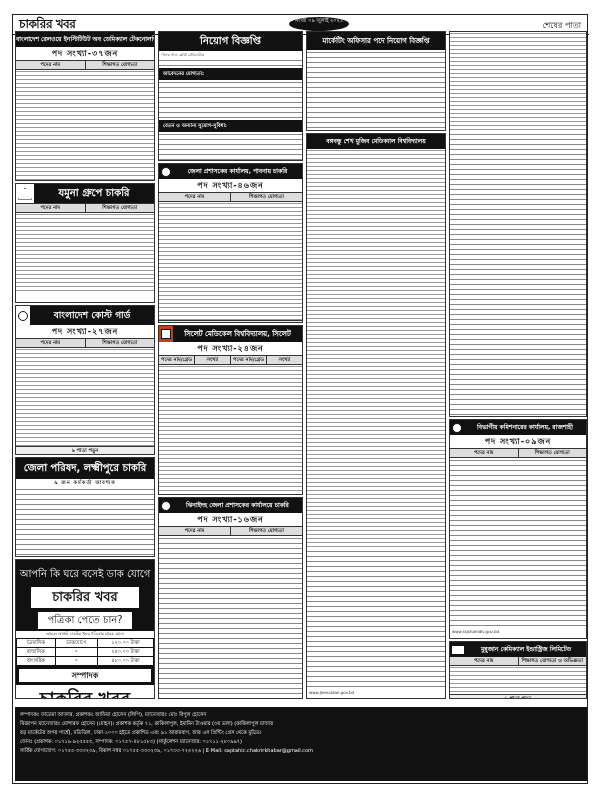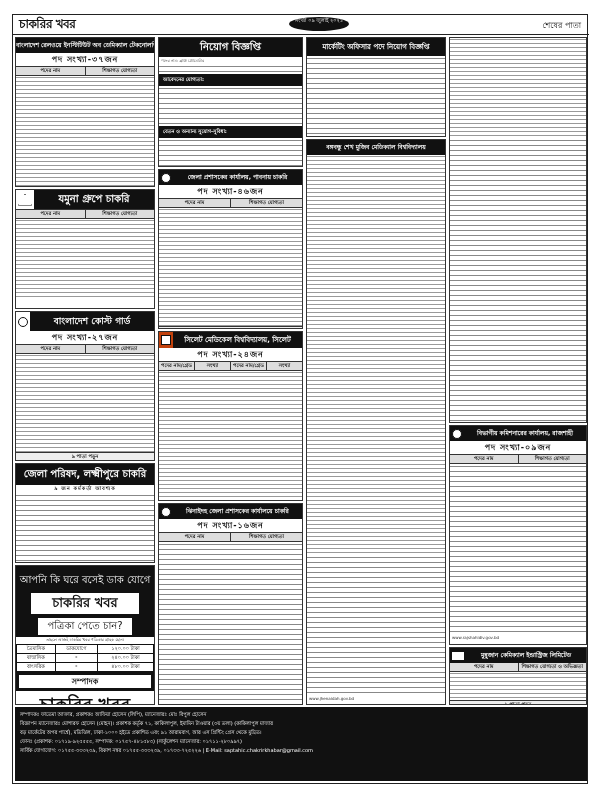--- a/index.html
+++ b/index.html
@@ -2,21 +2,21 @@
 <html><head>
 <meta charset="utf-8">
 <style>
 *{box-sizing:border-box;margin:0;padding:0}
 body{width:600px;height:800px;background:#fff;font-family:"DejaVu Sans",sans-serif;position:relative;overflow:hidden;color:#111}
 .page{position:absolute;left:12px;top:14px;width:576px;height:770px;border:1px solid #222;background:#fff}
 .hdr{position:absolute;left:0;top:0;width:576px;height:20px;border-bottom:1px solid #222;display:flex;align-items:center}
 .logo{font-family:"DejaVu Serif",serif;font-weight:bold;font-size:12px;margin-left:6px;letter-spacing:-0.5px}
 .pill{position:absolute;left:276px;top:2px;width:60px;height:14px;border-radius:50%;background:#111;color:#fff;font-size:5px;text-align:center;line-height:7px}
 .lastpage{position:absolute;right:8px;top:4px;font-size:8px}
-.col{position:absolute;top:22px;height:552px}
+.col{position:absolute;top:16px;height:552px}
 .c1{left:2px;width:140px}
 .c2{left:145px;width:145px}
 .c3{left:293px;width:140px}
 .c4{left:436px;width:138px}
 .blk{position:absolute;left:0;width:100%;border:1px solid #333;overflow:hidden}
 .banner{background:#111;color:#fff;font-weight:bold;text-align:center;overflow:hidden;white-space:nowrap}
 .posts{font-weight:bold;text-align:center;border-bottom:1px solid #333;letter-spacing:1px;overflow:hidden;white-space:nowrap}
 .thead{display:flex;font-size:5px;font-weight:bold;border-bottom:1px solid #333;background:#ddd}
 .thead span{flex:1;text-align:center;border-right:1px solid #333}
 .thead span:last-child{border-right:none}

